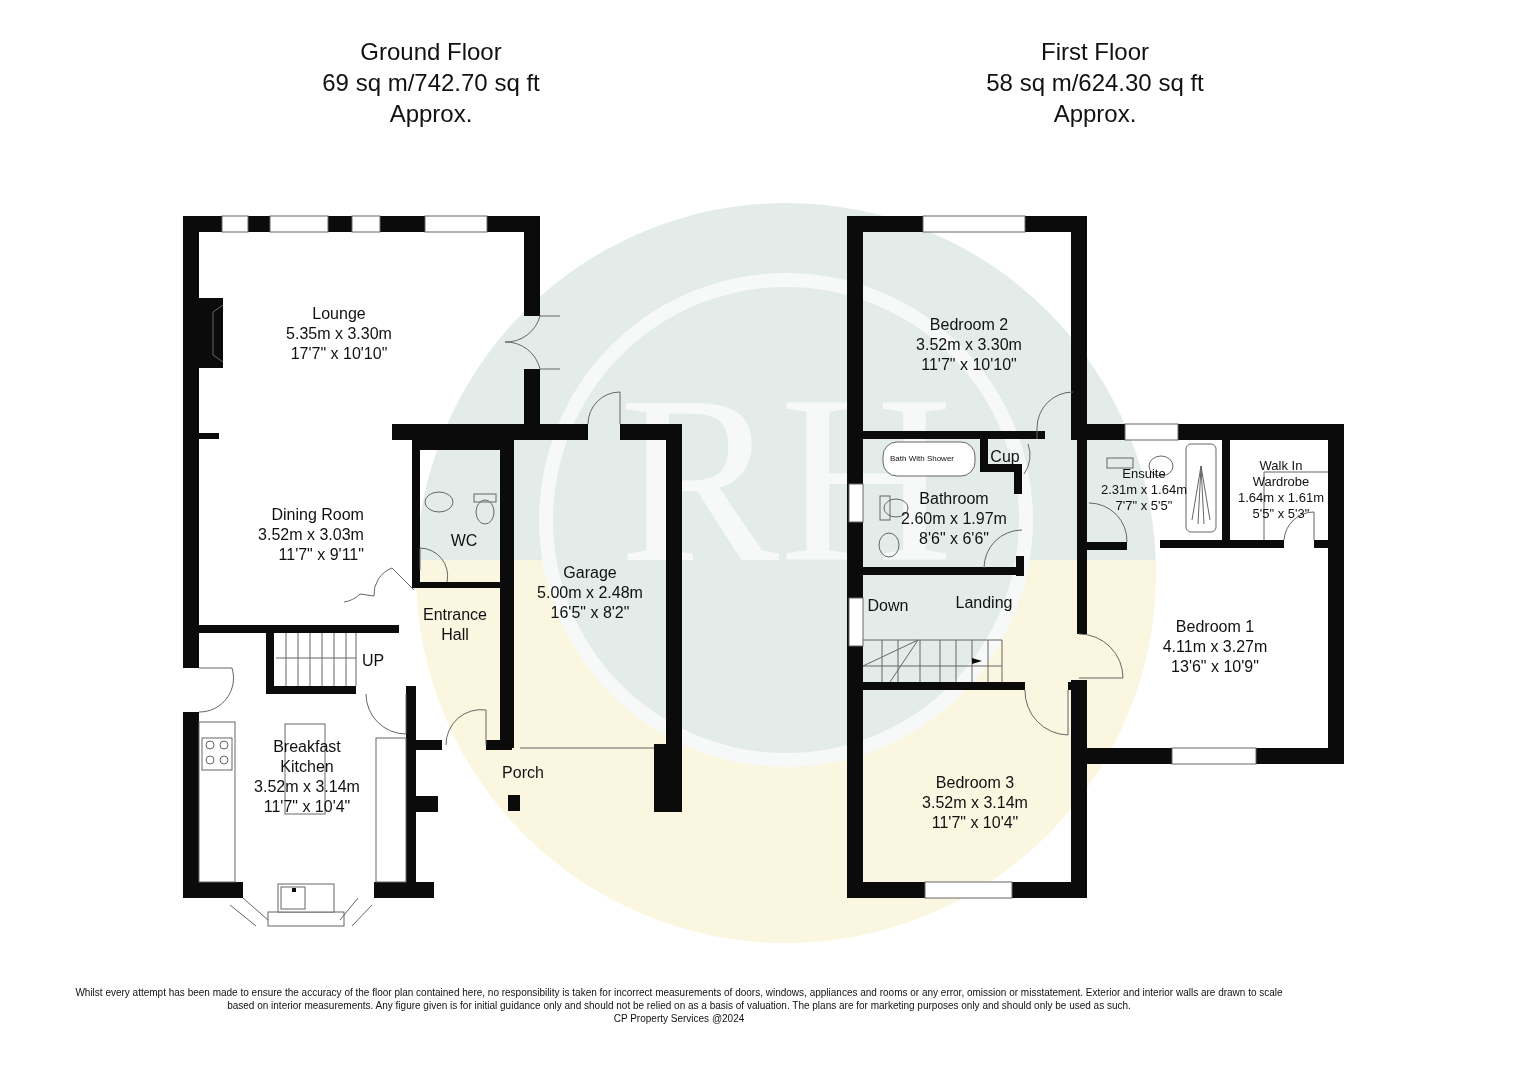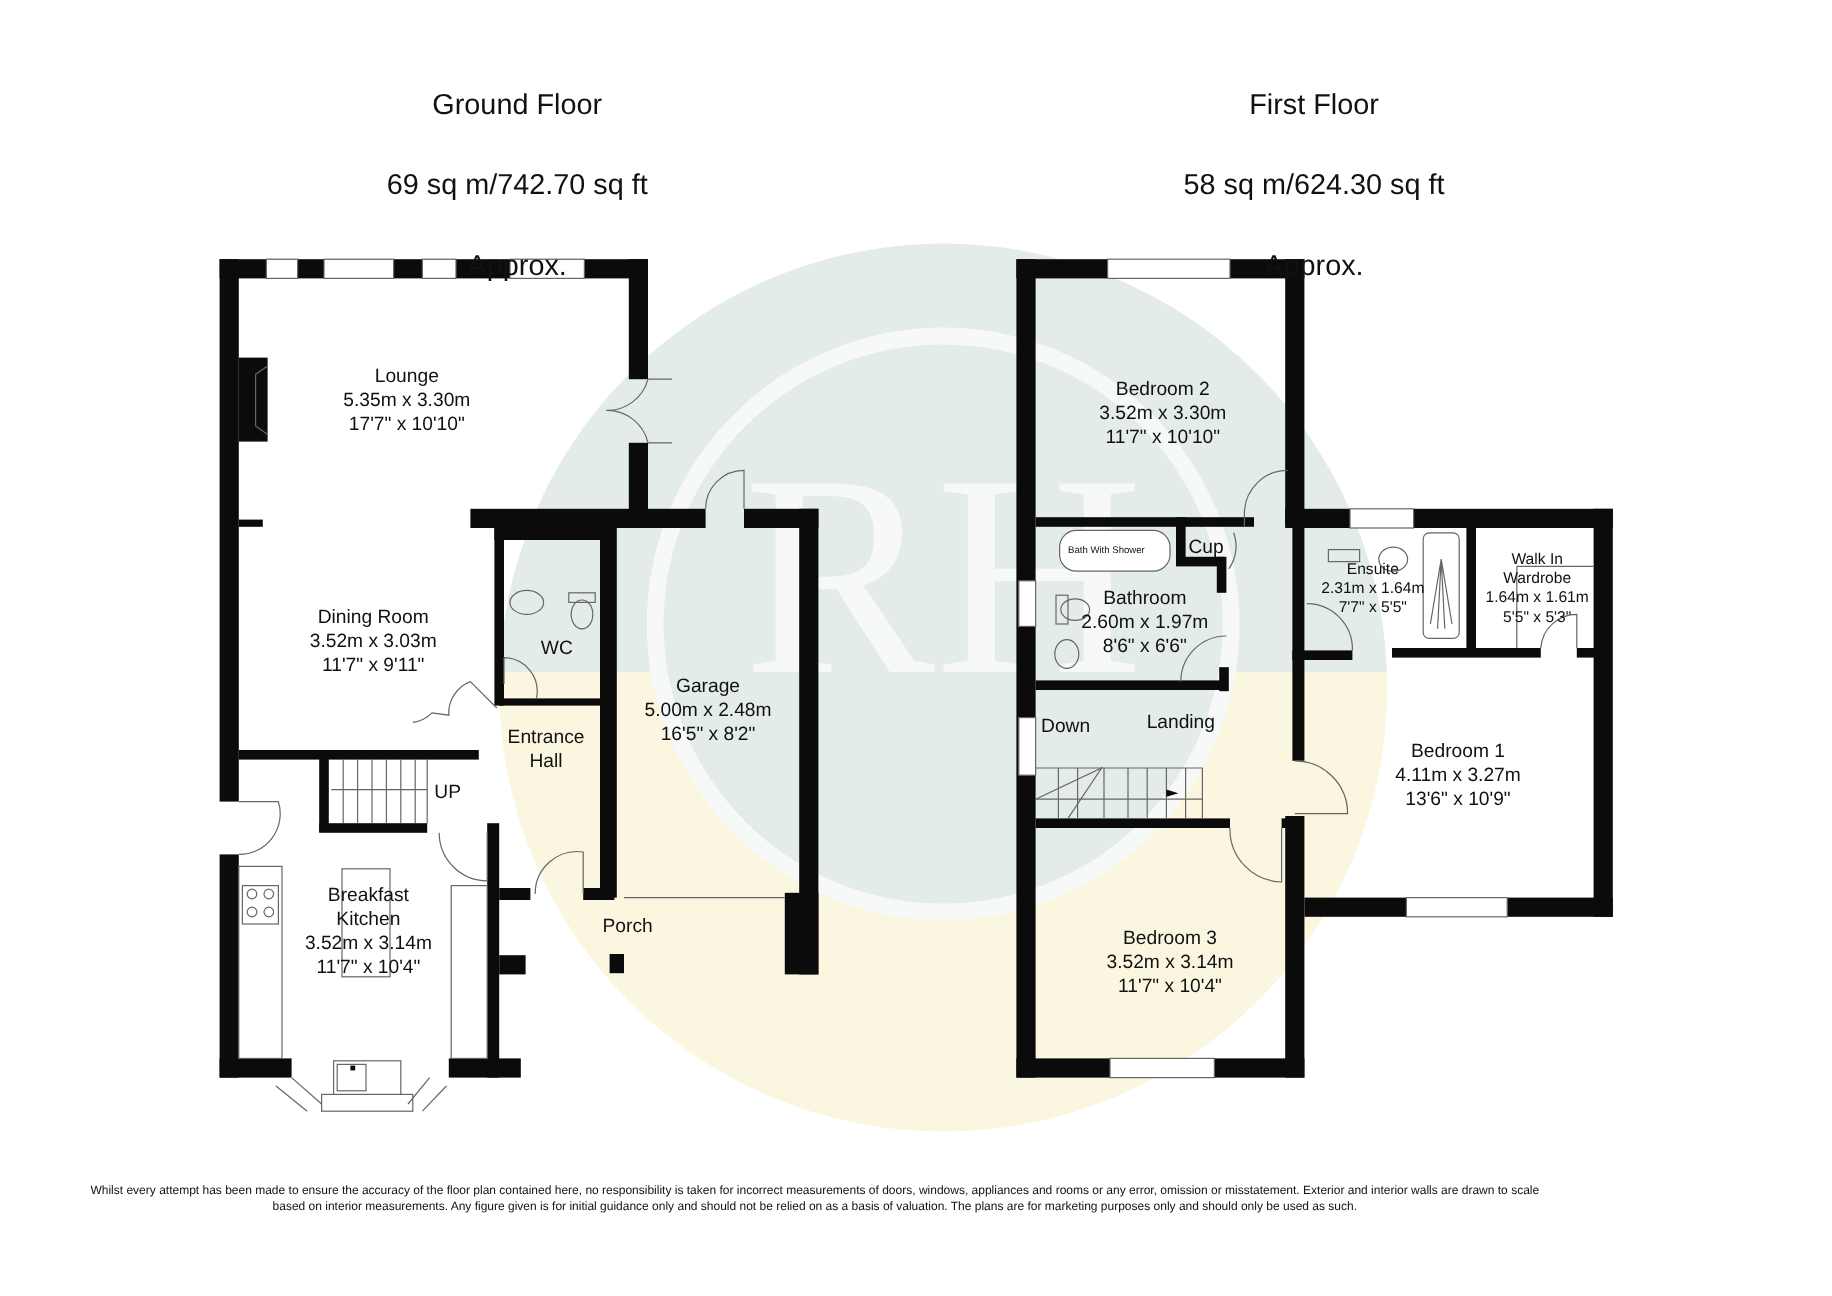--- a/index.html
+++ b/index.html
@@ -1,18 +1,18 @@
 <!DOCTYPE html>
 <html><head>
 <meta charset="utf-8">
 <style>
   html, body { margin:0; padding:0; background:#ffffff; }
   body { width:1527px; height:1080px; position:relative; overflow:hidden; font-family:"Liberation Sans", sans-serif; color:#111; }
   .floor-title { position:absolute; top:36px; width:400px; text-align:center; font-size:24px; line-height:31px; color:#111; }
-  .floor-title div { white-space:nowrap;margin-top:36px; }
+  .floor-title div { white-space:nowrap; }
   #gf-title { left:231px; }
   #ff-title { left:895px; }
   svg.plan { position:absolute; left:0; top:0; }
   .room-label { position:absolute; text-align:center; font-size:16px; line-height:20px; color:#111; white-space:nowrap; transform:translateX(-50%); }
   .room-label.small { font-size:13px; line-height:16px; }
   .room-label.tiny { font-size:8px; line-height:10px; }
   .disclaimer { position:absolute; left:0; top:986px; width:1358px; text-align:center; font-size:10px; line-height:13px; color:#111; }
   .disclaimer div { white-space:nowrap; }
 </style>
 </head>
@@ -207,21 +207,21 @@
   <div>First Floor</div>
   <div>58 sq m/624.30 sq ft</div>
   <div>Approx.</div>
 </div>
 
 <div class="room-label" style="left:339px;top:304px;">
   <div>Lounge</div>
   <div>5.35m x 3.30m</div>
   <div>17'7" x 10'10"</div>
 </div>
-<div class="room-label" style="left:311px;top:505px;">
+<div class="room-label" style="left:311px;top:505px;text-align:right;">
   <div>Dining Room</div>
   <div>3.52m x 3.03m</div>
   <div>11'7" x 9'11"</div>
 </div>
 <div class="room-label" style="left:464px;top:531px;">
   <div>WC</div>
 </div>
 <div class="room-label" style="left:590px;top:563px;">
   <div>Garage</div>
   <div>5.00m x 2.48m</div>
@@ -284,13 +284,14 @@
 </div>
 <div class="room-label" style="left:975px;top:773px;">
   <div>Bedroom 3</div>
   <div>3.52m x 3.14m</div>
   <div>11'7" x 10'4"</div>
 </div>
 
 <div class="disclaimer">
   <div>Whilst every attempt has been made to ensure the accuracy of the floor plan contained here, no responsibility is taken for incorrect measurements of doors, windows, appliances and rooms or any error, omission or misstatement. Exterior and interior walls are drawn to scale</div>
   <div>based on interior measurements. Any figure given is for initial guidance only and should not be relied on as a basis of valuation. The plans are for marketing purposes only and should only be used as such.</div>
+  <div>CP Property Services @2024</div>
 </div>
 
 </body></html>

